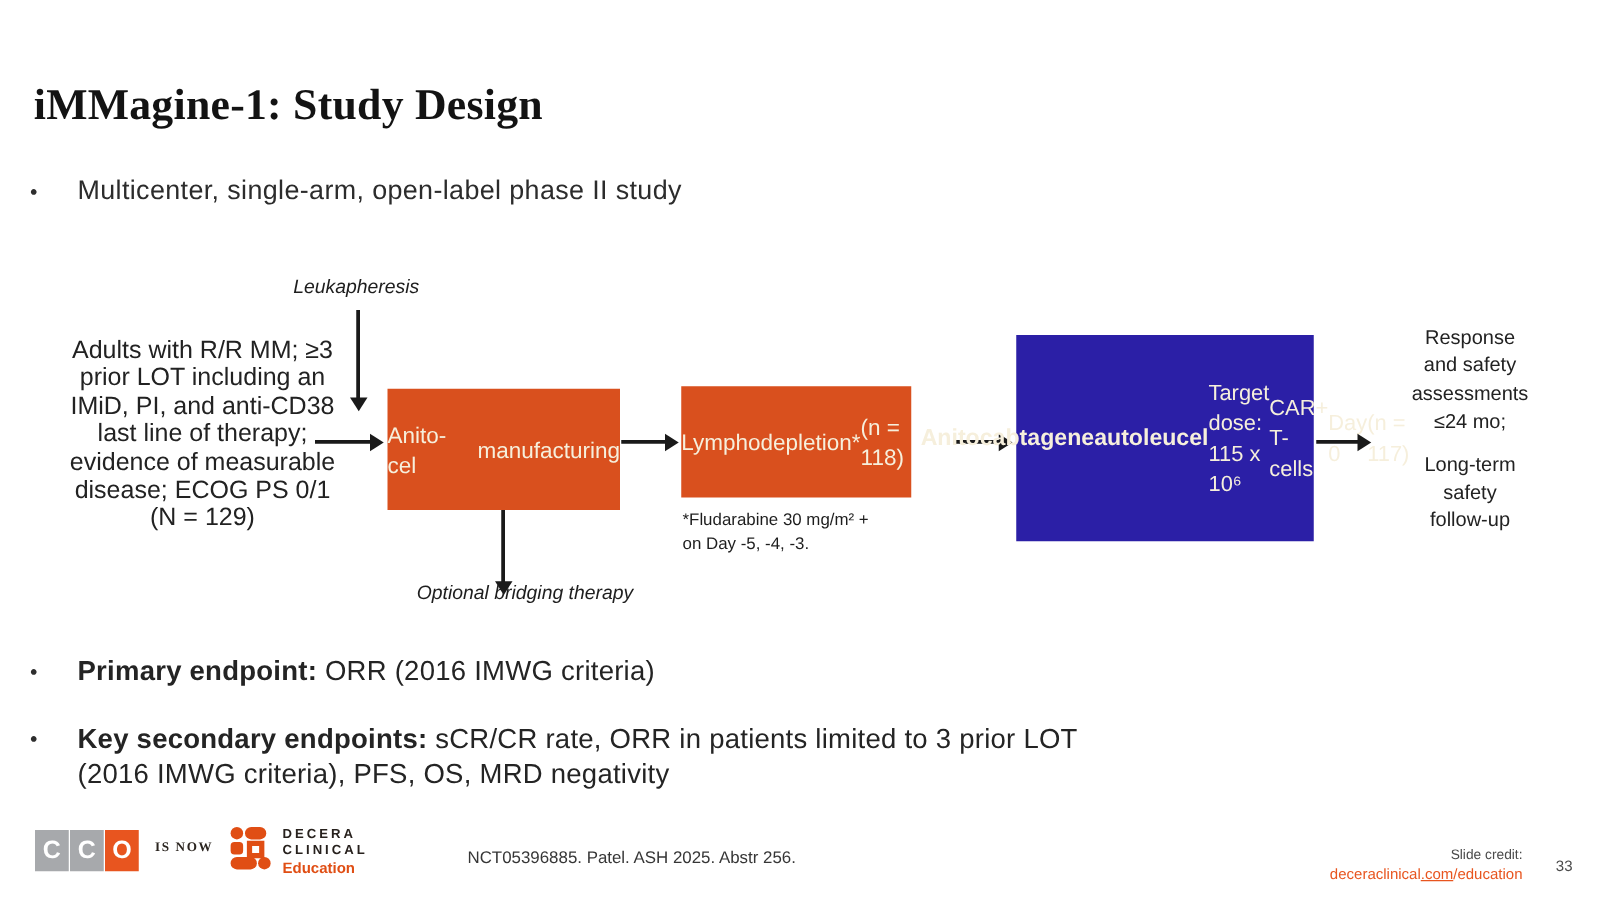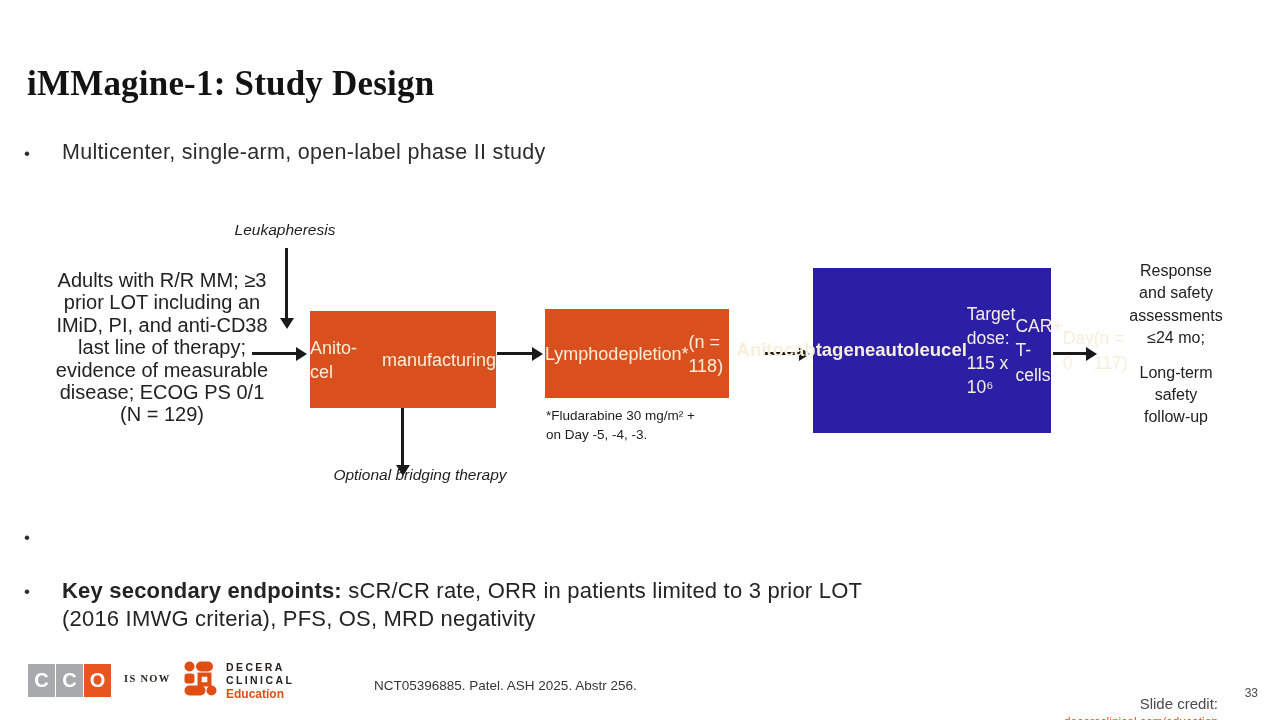--- a/index.html
+++ b/index.html
@@ -47,21 +47,21 @@
         text-align:center; line-height:33px; }
   .sq-gray { background:#A7A9AC; }
   .sq-orange { background:#E8551F; }
   .isnow { position:absolute; left:124px; top:673px; font-size:10.5px; font-weight:700; letter-spacing:1.3px; color:#2b2520;font-family:Liberation Serif, serif; }
   .dec-icon { position:absolute; left:184px; top:660px; }
   .dec-text { position:absolute; left:226px; top:661px; }
   .dec-text .l12 { font-size:10.5px; font-weight:700; letter-spacing:2.4px; color:#27211d; line-height:12.5px; }
   .dec-text .l3 { font-size:12px; font-weight:700; color:#E04E14; margin-top:1px; }
   .refline { position:absolute; left:374px; top:678px; font-size:13.5px; color:#363636; }
   .credit { position:absolute; right:62px; top:678px; text-align:right; }
-  .credit .lbl { font-size:15px; color:#4a4a4a;margin-top:17px; }
+  .credit .lbl { font-size:11px; color:#4a4a4a; }
   .credit .lnk { font-size:12px; color:#E8551F; text-decoration:none; }
   .credit .und { text-decoration:underline; }
   .pageno { position:absolute; right:22px; top:686px; font-size:12px; color:#4a4a4a; }
 </style>
 </head>
 <body>
 
 <div class="slide">
 
   <div class="title">iMMagine-1: Study Design</div>
@@ -143,20 +143,23 @@
       <div>and safety</div>
       <div>assessments</div>
       <div>≤24 mo;</div>
       <div class="p2">Long-term</div>
       <div>safety</div>
       <div>follow-up</div>
     </div>
   </div>
 
   <span class="dot" style="left:24px; top:528px;">•</span>
+  <div id="ep1" class="ep">
+    <span class="b">Primary endpoint:</span><span> ORR (2016 IMWG criteria)</span>
+  </div>
 
   <span class="dot" style="left:24px; top:582px;">•</span>
   <div id="ep2" class="ep">
     <span class="b">Key secondary endpoints:</span><span> sCR/CR rate, ORR in patients limited to 3 prior LOT</span><br>
     <span>(2016 IMWG criteria), PFS, OS, MRD negativity</span>
   </div>
 
   <div>
     <div>
       <div class="sq sq-gray" style="left:28px;">C</div>

